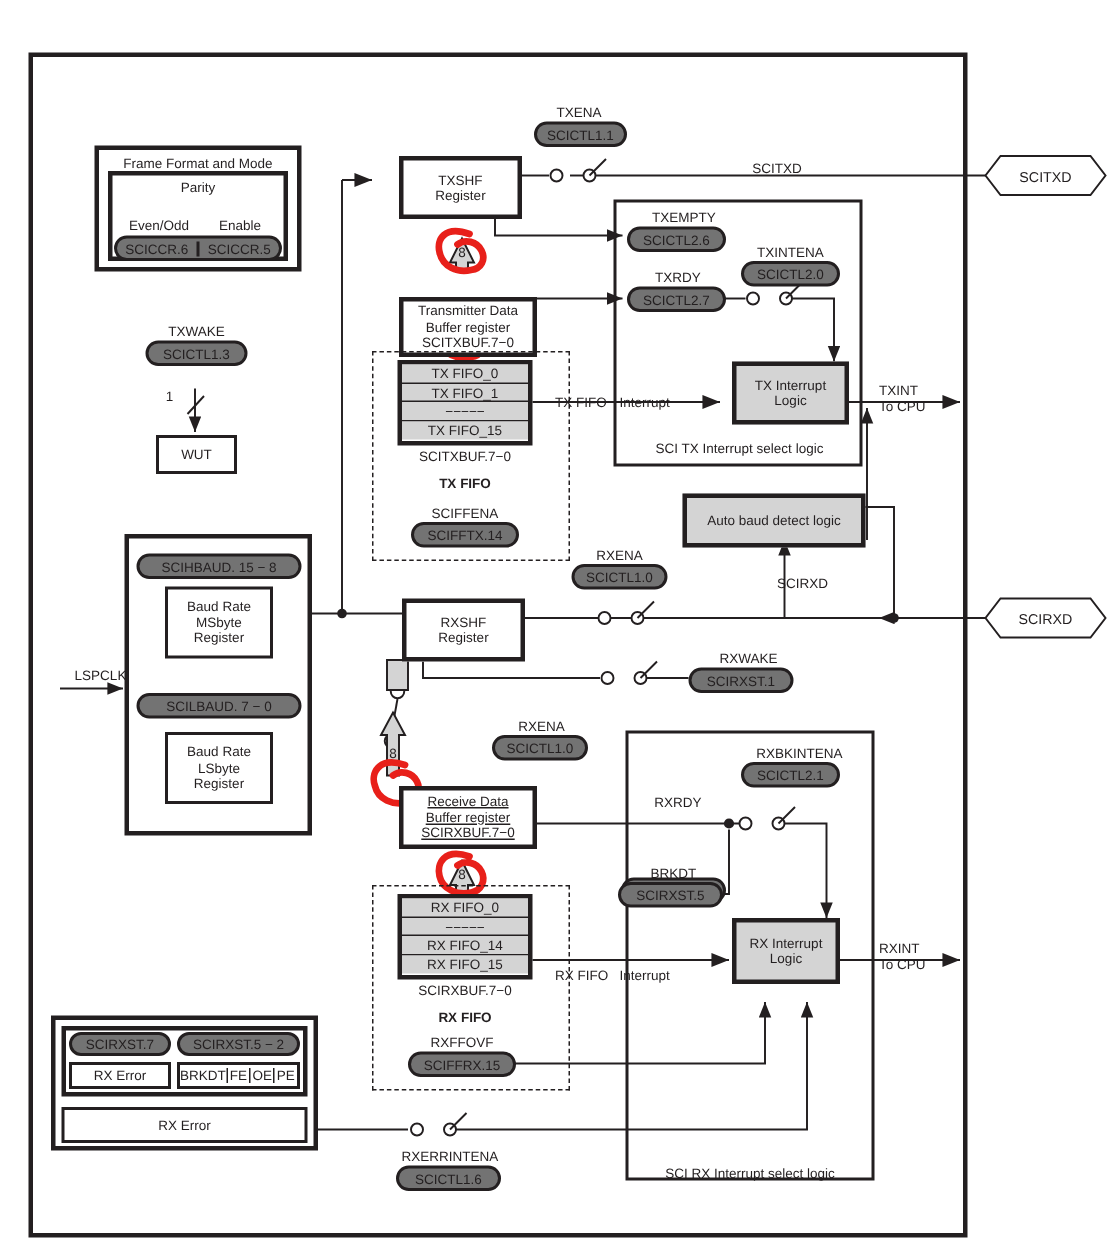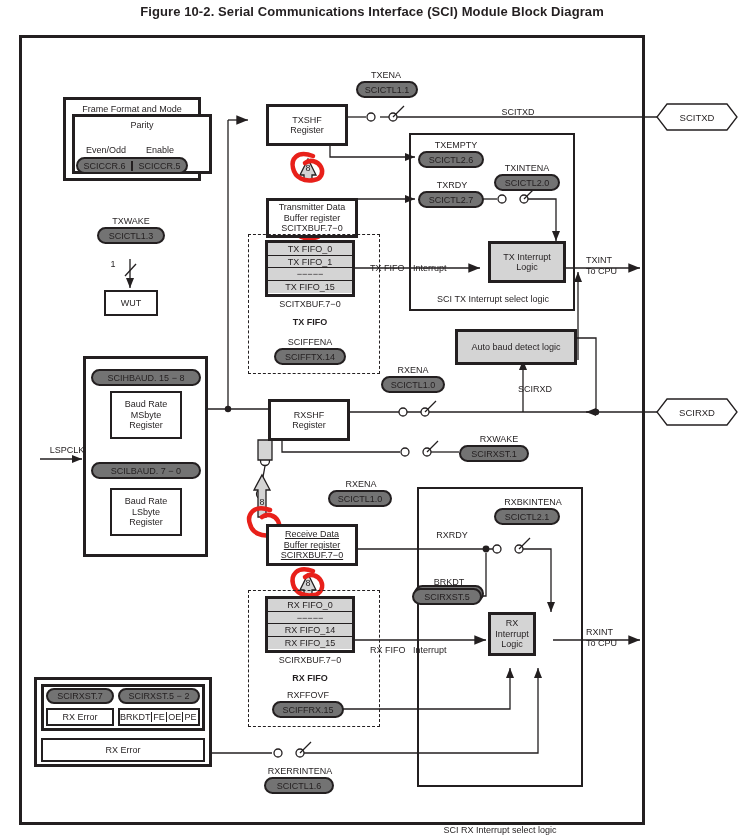--- a/index.html
+++ b/index.html
@@ -25,21 +25,20 @@
   .cellrow > div{box-sizing:border-box;background:#d4d4d4;border-bottom:1.5px solid #231f20;
     font-size:9px;line-height:12px;text-align:center;height:12.5px;}
   .cellrow > div:last-child{border-bottom:none;}
   .hexwrap{position:absolute;font-size:9px;}
 </style>
 </head>
 <body>
 
 <div id="root">
 
-  <div class="fig-title">Figure 10-2. Serial Communications Interface (SCI) Module Block Diagram</div>
 
   <svg width="744" height="838">
     <defs>
       <marker id="ar" markerWidth="9" markerHeight="9" refX="8" refY="3.2" orient="auto">
         <path d="M0,0 L8,3.2 L0,6.4 z" fill="#231f20"></path>
       </marker>
       <marker id="arL" markerWidth="10" markerHeight="10" refX="9" refY="3.6" orient="auto">
         <path d="M0,0 L9,3.6 L0,7.2 z" fill="#231f20"></path>
       </marker>
     </defs>
@@ -127,21 +126,21 @@
       <path d="M553 640 L640 640" marker-end="url(#arL)"></path>
 
     </g>
   </svg>
 
   <div class="outer" style="left:19px;top:35px;width:626px;height:790px;"></div>
 
   <div class="box thick" style="left:63px;top:97px;width:138px;height:84px;justify-content:flex-start;padding-top:4px;">
     <div>Frame Format and Mode</div>
   </div>
-  <div class="box thick" style="left:72px;top:114px;width:140px;height:60px;justify-content:flex-start;padding-top:3px;">
+  <div class="box thick" style="left:72px;top:114px;width:120px;height:60px;justify-content:flex-start;padding-top:3px;">
     <div>Parity</div>
   </div>
   <div class="lbl" style="left:78px;top:145px;width:56px;">Even/Odd</div>
   <div class="lbl" style="left:134px;top:145px;width:52px;">Enable</div>
   <div class="bubble" style="left:76px;top:157px;width:112px;height:17px;">
     <span style="width:56px;text-align:center;border-right:2px solid #231f20;">SCICCR.6</span>
     <span style="width:56px;text-align:center;">SCICCR.5</span>
   </div>
 
   <div class="lbl" style="left:96px;top:216px;width:70px;">TXWAKE</div>
@@ -266,25 +265,25 @@
   <div class="lbl" style="left:370px;top:645px;width:42px;text-align:left;">RX FIFO</div>
   <div class="lbl" style="left:413px;top:645px;width:46px;text-align:left;">Interrupt</div>
 
   <div class="outer" style="left:417px;top:487px;width:166px;height:300px;border-width:2px;"></div>
   <div class="lbl" style="left:485px;top:497px;width:96px;">RXBKINTENA</div>
   <div class="bubble" style="left:494px;top:508px;width:66px;height:17px;">SCICTL2.1</div>
   <div class="lbl" style="left:420px;top:530px;width:64px;">RXRDY</div>
   <div class="bubble" style="left:414px;top:541px;width:70px;height:17px;margin-top:44px;">SCIRXST.6</div>
   <div class="lbl" style="left:420px;top:577px;width:58px;">BRKDT</div>
   <div class="bubble" style="left:412px;top:588px;width:70px;height:17px;">SCIRXST.5</div>
-  <div class="box thick gray" style="left:488px;top:612px;width:48px;height:44px;align-items:center;">
+  <div class="box thick gray" style="left:488px;top:612px;width:72px;height:44px;align-items:center;">
     <div>RX Interrupt</div>
     <div>Logic</div>
   </div>
-  <div class="lbl" style="left:421px;top:777px;width:158px;margin-top:48px;">SCI RX Interrupt select logic</div>
+  <div class="lbl" style="left:421px;top:777px;width:158px;">SCI RX Interrupt select logic</div>
 
   <div class="outer" style="left:34px;top:677px;width:178px;height:90px;"></div>
   <div class="box thick" style="left:41px;top:684px;width:164px;height:47px;"></div>
   <div class="bubble" style="left:46px;top:688px;width:68px;height:16px;">SCIRXST.7</div>
   <div class="box" style="left:46px;top:708px;width:68px;height:18px;">RX Error</div>
   <div class="bubble" style="left:118px;top:688px;width:82px;height:16px;">SCIRXST.5 − 2</div>
   <div class="box" style="left:118px;top:708px;width:82px;height:18px;flex-direction:row;">
     <span style="flex:1.7;border-right:1.5px solid #231f20;">BRKDT</span>
     <span style="flex:1;border-right:1.5px solid #231f20;">FE</span>
     <span style="flex:1;border-right:1.5px solid #231f20;">OE</span>

